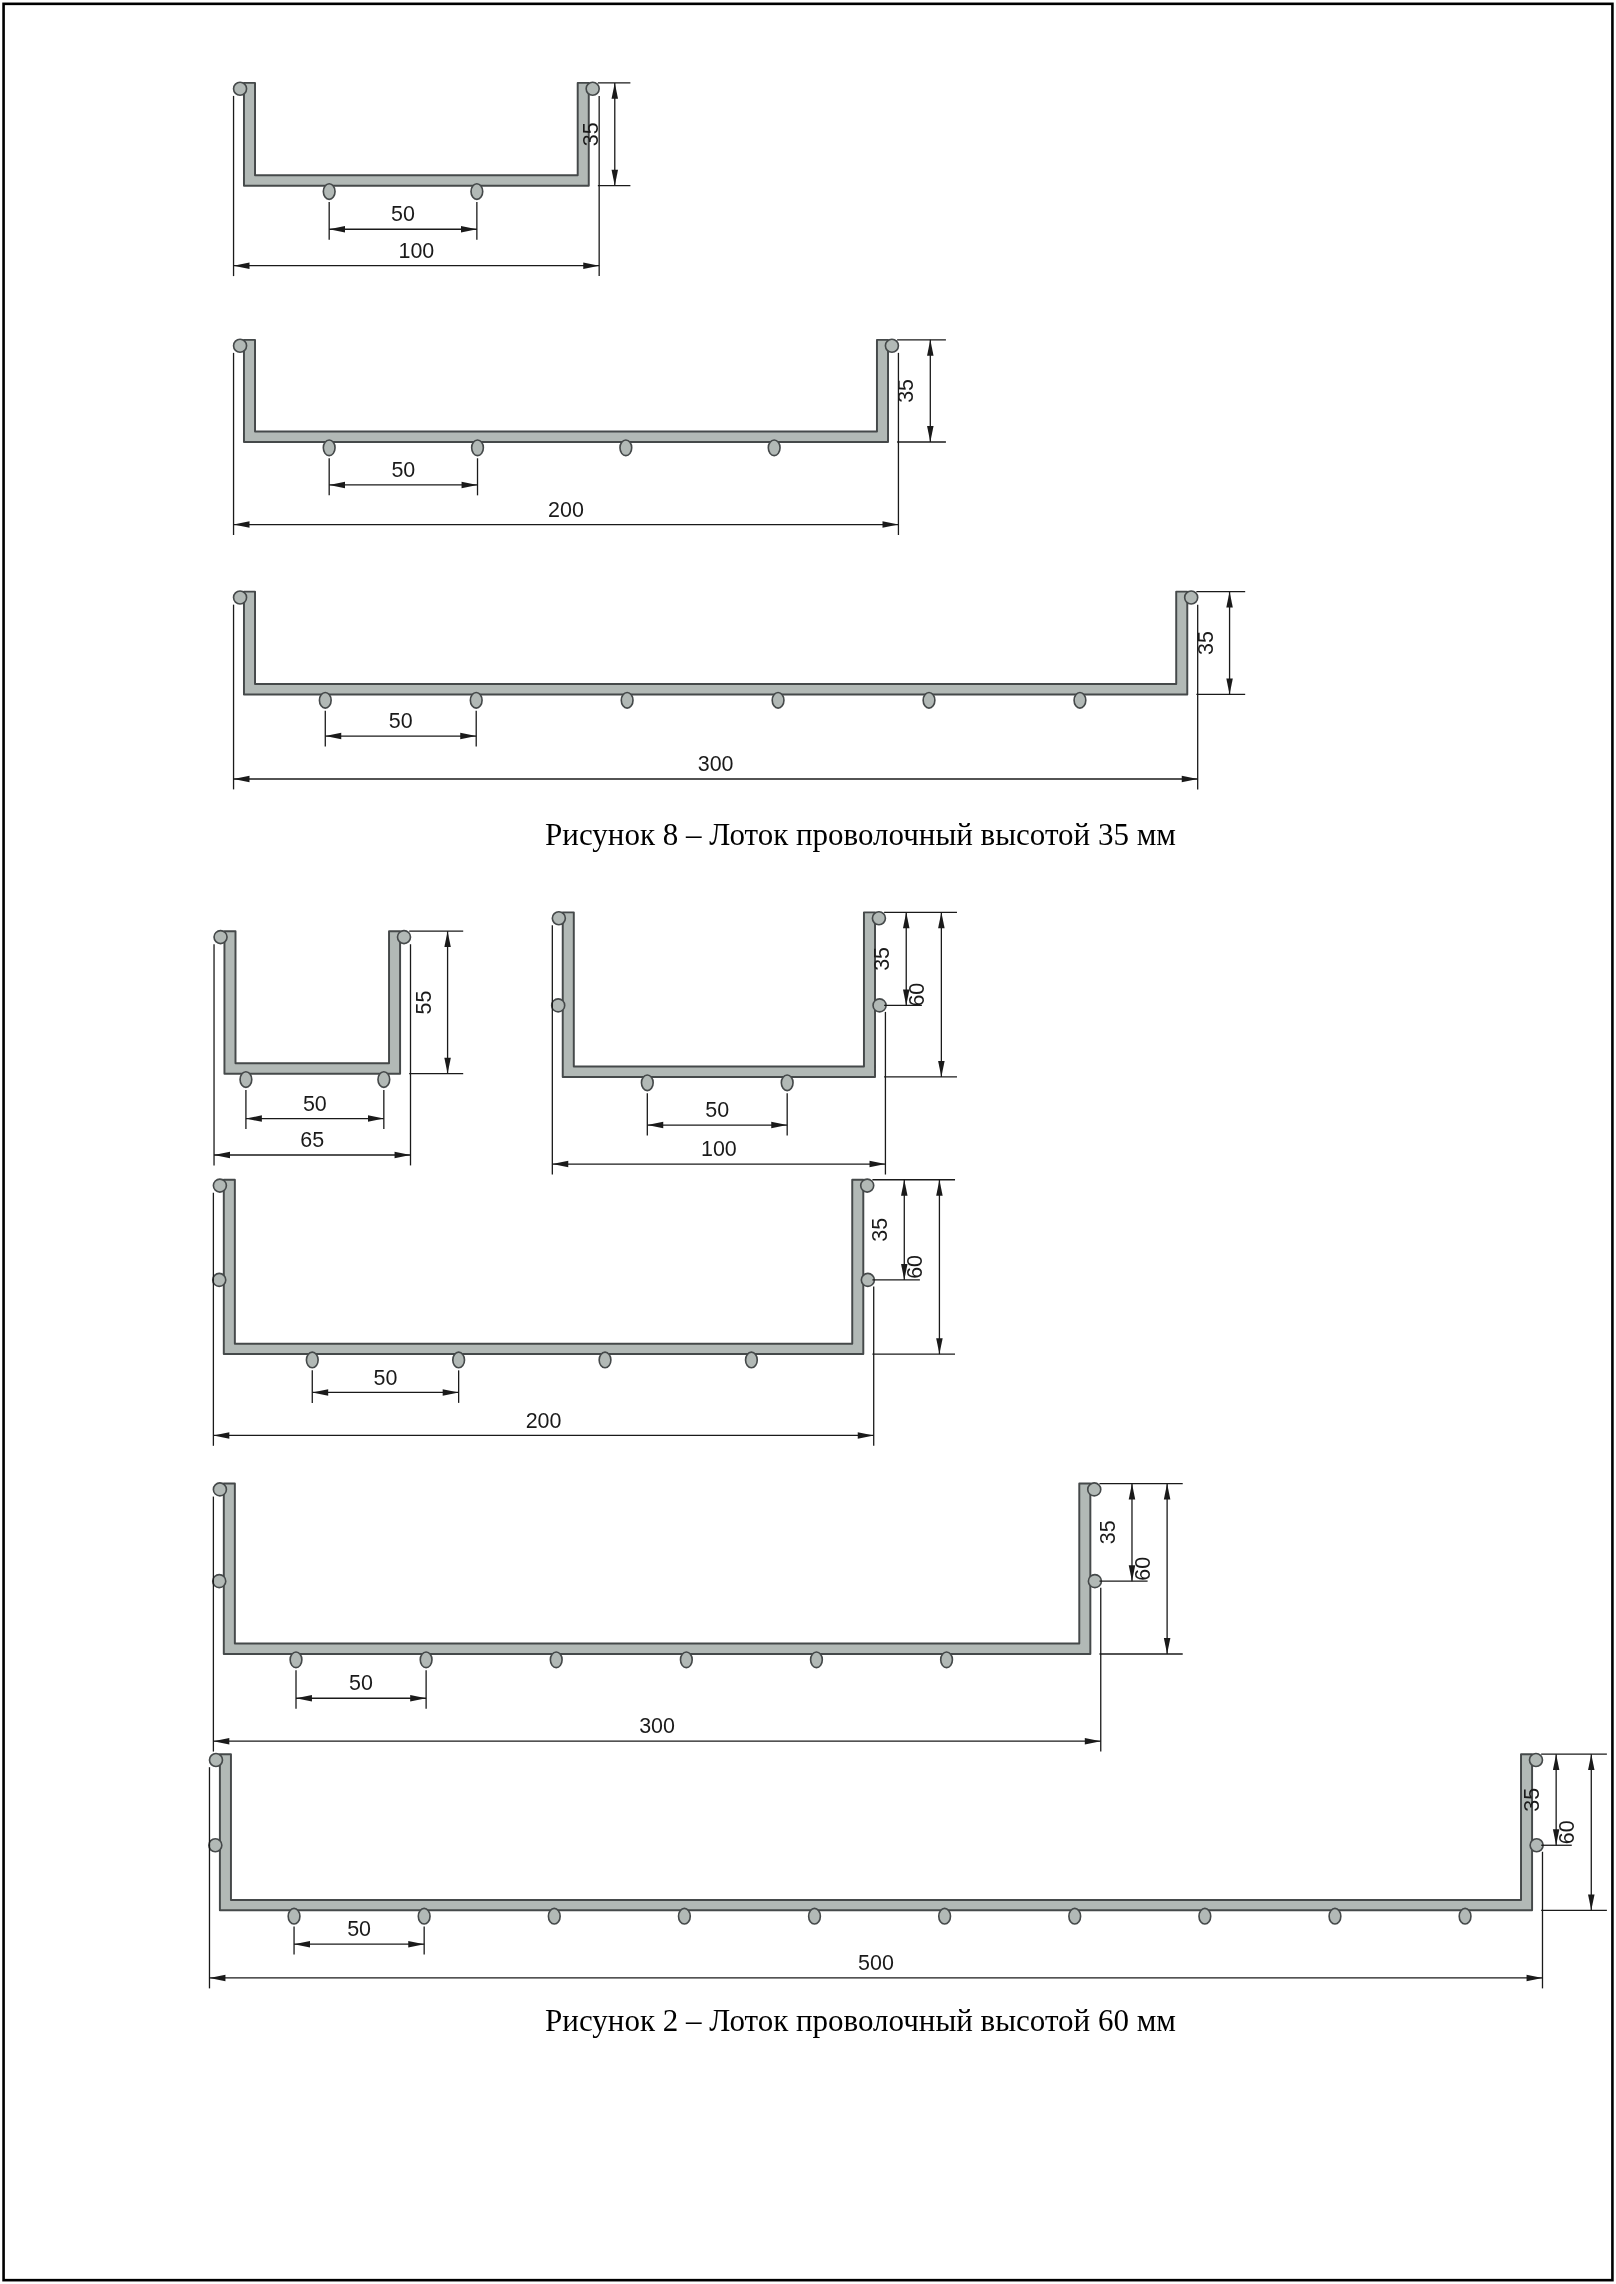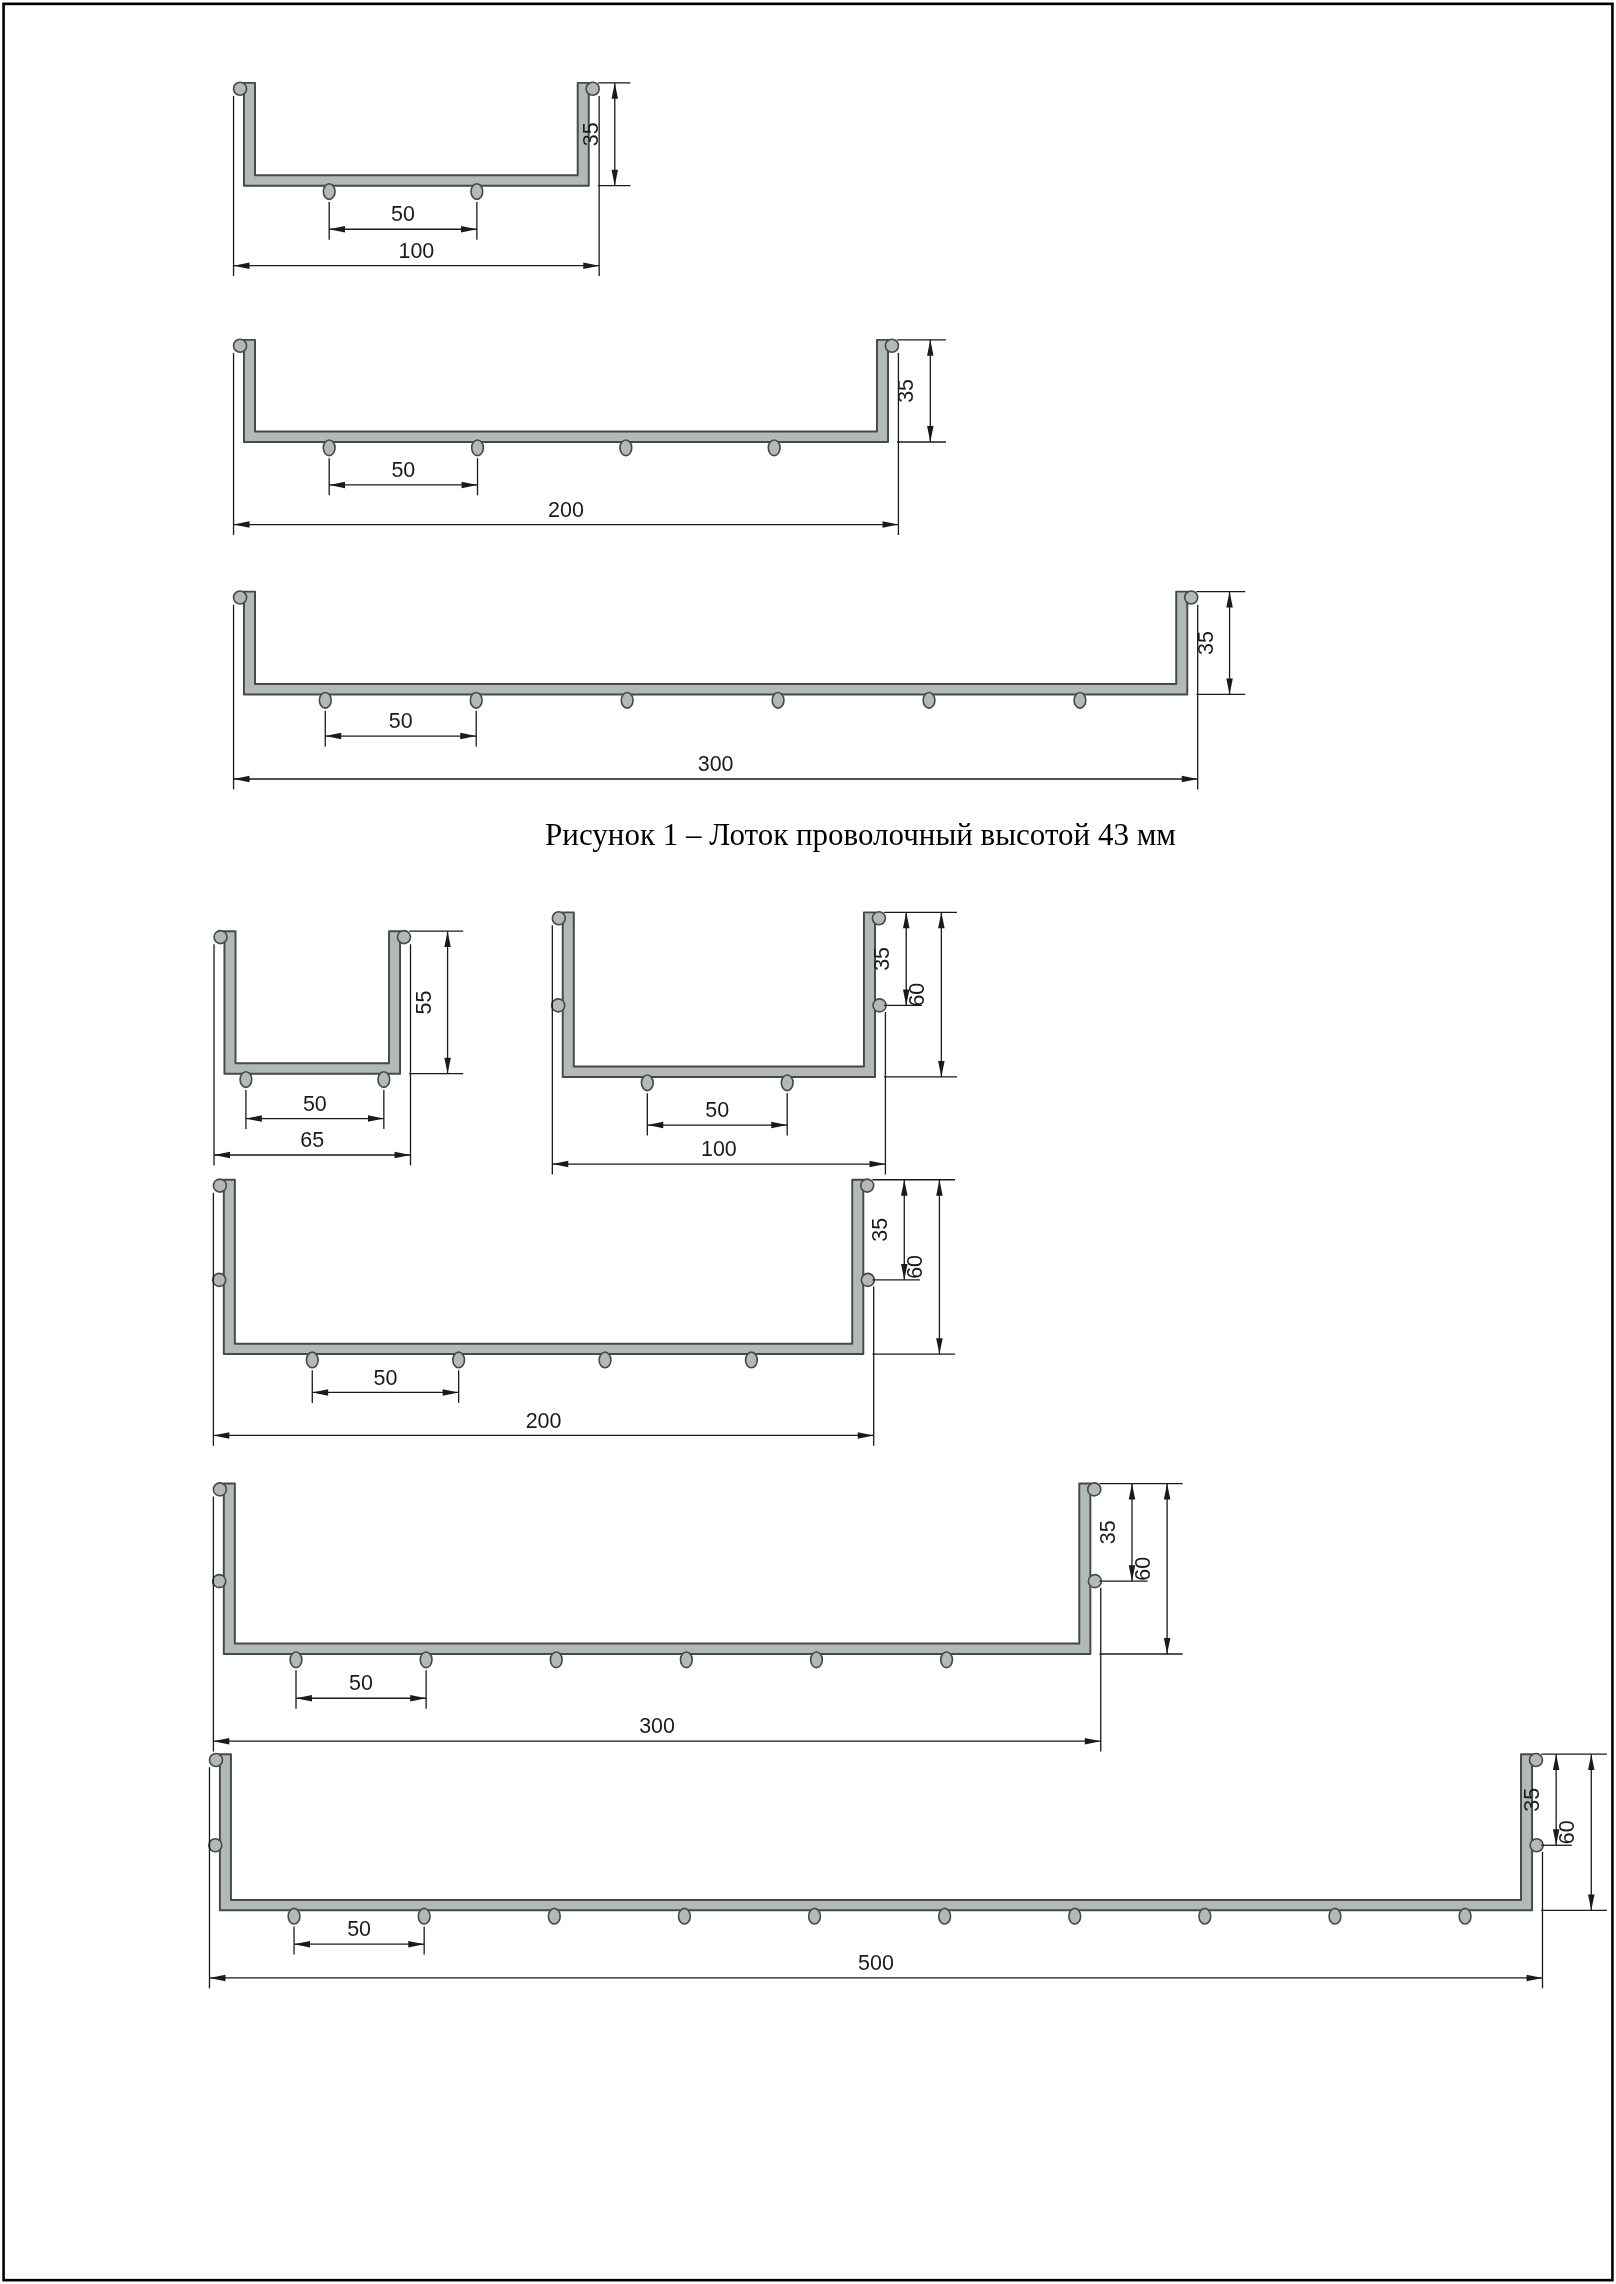--- a/index.html
+++ b/index.html
@@ -277,15 +277,16 @@
             <line x1="2369" y1="2836" x2="2416" y2="2836" stroke="#1a1a1a" stroke-width="2"></line>
             <line x1="2392" y1="2696" x2="2392" y2="2836" stroke="#1a1a1a" stroke-width="2" marker-start="url(#arr)" marker-end="url(#arr)"></line>
             <text x="2366" y="2766" text-anchor="middle" class="dim-label" transform="rotate(-90 2366 2766)">35</text>
             <line x1="2369" y1="2936" x2="2470" y2="2936" stroke="#1a1a1a" stroke-width="2"></line>
             <line x1="2446" y1="2696" x2="2446" y2="2936" stroke="#1a1a1a" stroke-width="2" marker-start="url(#arr)" marker-end="url(#arr)"></line>
             <text x="2420" y="2816" text-anchor="middle" class="dim-label" transform="rotate(-90 2420 2816)">60</text>
           </g>
         </g>
       </g>
     </svg>
-  <div class="caption" id="cap1">Рисунок 1 – Лоток проволочный высотой 43 мм</div>
+  <div class="caption" id="cap1">Рисунок 8 – Лоток проволочный высотой 35 мм</div>
+  <div class="caption" id="cap2">Рисунок 2 – Лоток проволочный высотой 60 мм</div>
 </div>
 
 
 </body></html>

